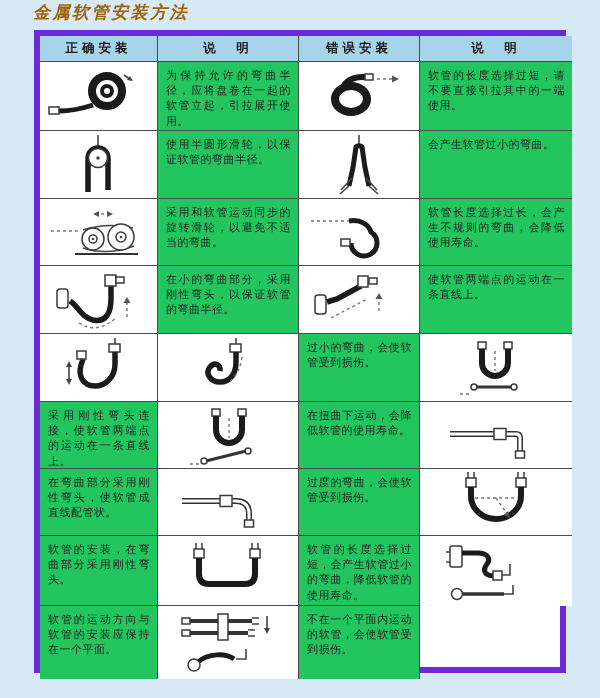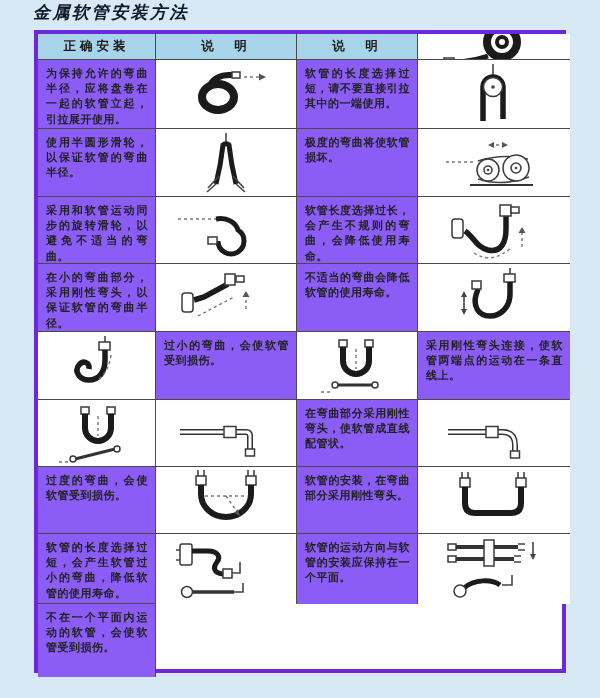--- a/index.html
+++ b/index.html
@@ -5,29 +5,29 @@
   html,body{margin:0;padding:0;}
   body{
     width:600px;height:698px;position:relative;overflow:hidden;
     background:#d7e9f5;
     font-family:"DejaVu Sans","Liberation Sans",sans-serif;
   }
   .page-title{
     position:absolute;left:33px;top:1px;
     font-family:"DejaVu Serif","Liberation Serif",serif;
     font-style:italic;font-weight:bold;
-    font-size:17px;letter-spacing:2.5px;color:#0f172a;
+    font-size:17px;letter-spacing:2.5px;color:#a16207;
   }
   .grid{
     position:absolute;left:34px;top:30px;
     width:532px;height:643px;
     display:grid;
     grid-template-columns:118px 141px 121px 152px;
     grid-template-rows:26px 69px 68px 67px 68px 68px 67px 67px 70px 73px;
-    border:4px solid #6d28d9;
+    border:6px solid #6d28d9;
     box-sizing:border-box;
     background:#fff;
   }
   .c{
     border-right:1px solid #4a4a4a;
     border-bottom:1px solid #4a4a4a;
     box-sizing:border-box;
     overflow:hidden;
   }
   .grid > .c:nth-child(4n){border-right:none;}
@@ -35,22 +35,22 @@
   .ch{
     background:#a8d4ea;
     display:flex;align-items:center;justify-content:center;
     font-size:12.5px;font-weight:bold;color:#1a1a1a;letter-spacing:4px;
   }
   .ci{
     background:#ffffff;
     display:flex;align-items:center;justify-content:center;
   }
   .cd{
-    background:#8b5cf6;
-    font-size:11px;font-weight:bold;color:#222;
+    background:#22c55e;
+    font-size:11px;font-weight:normal;color:#222;
     line-height:1.38;letter-spacing:0.5px;
     padding:6px 7px 4px 8px;
     text-align:justify;
   }
   svg{display:block;}
   .hose{stroke:#1b1b1b;fill:none;}
   .thin{stroke:#444;fill:none;stroke-width:1.6;}
   .fit{fill:#fff;stroke:#3a3a3a;stroke-width:1.5;}
   .dash{stroke:#777;fill:none;stroke-width:1.4;stroke-dasharray:3 3;}
   .solidline{stroke:#333;fill:none;}
@@ -58,20 +58,21 @@
 </style>
 </head>
 <body>
 
 <div class="page-title">金属软管安装方法</div>
 
 <div class="grid">
 
   <div class="c ch">正确安装</div>
   <div class="c ch">说　明</div>
+  <div class="c ch">错误安装</div>
   <div class="c ch">说　明</div>
 
   <div class="c ci">
     <svg width="108" height="62" viewBox="0 0 108 62" aria-label="coiled-hose-stood-up-and-unrolled-flat">
       <circle class="hose" cx="62" cy="26" r="15" stroke-width="8"></circle>
       <circle class="hose" cx="62" cy="26" r="5" stroke-width="4"></circle>
       <path class="hose" d="M48,40 Q30,46 14,46" stroke-width="5"></path>
       <rect class="fit" x="4" y="42" width="10" height="7"></rect>
       <path class="thin" d="M79,10 l7,5"></path>
         <polygon fill="#444" points="88,16 82,15 85,11"></polygon>
@@ -99,21 +100,21 @@
   </div>
   <div class="c cd">使用半圆形滑轮，以保证软管的弯曲半径。</div>
   <div class="c ci">
     <svg width="108" height="62" viewBox="0 0 108 62" aria-label="hose-bent-extremely-into-hairpin">
       <path class="thin" d="M54,1 V11"></path>
       <path class="hose" d="M44,52 C48,36 50,22 51,13 A4,4 0 0 1 57,13 C58,22 60,36 64,52" stroke-width="5"></path>
       <path class="thin" d="M44,52 l-9,8 M64,52 l9,8"></path>
       <path class="thin" d="M36,56 l11,-12 M72,56 l-11,-12"></path>
     </svg>
   </div>
-  <div class="c cd">极度的弯曲将使软管损坏。</div>
+  <div class="c cd">会产生软管过小的弯曲。</div>
 
   <div class="c ci">
     <svg width="108" height="62" viewBox="0 0 108 62" aria-label="rotating-pulleys-synchronized-with-hose">
       <path class="dash" d="M50,13 H66"></path>
         <polygon fill="#555" points="48,13 54,10 54,16"></polygon>
         <polygon fill="#555" points="68,13 62,10 62,16"></polygon>
       <path class="dash" d="M6,30 H36" stroke-width="2.4"></path>
       <path class="thin" d="M38,29 Q62,21 88,27"></path>
       <path class="thin" d="M38,47 Q62,55 89,45"></path>
       <circle class="fit" cx="48" cy="38" r="11"></circle>
@@ -151,21 +152,21 @@
     <svg width="108" height="62" viewBox="0 0 108 62" aria-label="improper-sharp-bend-between-fittings">
       <rect class="fit" x="10" y="26" width="11" height="19" rx="3"></rect>
       <path class="hose" d="M22,33 L32,30 L56,17" stroke-width="5.5"></path>
       <rect class="fit" x="53" y="7" width="10" height="11"></rect>
       <rect class="fit" x="64" y="9" width="8" height="6"></rect>
       <path class="dash" d="M26,49 L62,30"></path>
       <path class="dash" d="M74,42 V28"></path>
         <polygon fill="#555" points="74,24 70.5,30 77.5,30"></polygon>
     </svg>
   </div>
-  <div class="c cd">不适当的弯曲会降低软管的使用寿命。</div>
+  <div class="c cd">使软管两端点的运动在一条直线上。</div>
 
   <div class="c ci">
     <svg width="108" height="62" viewBox="0 0 108 62" aria-label="rigid-elbow-connection-keeping-moving-bend-radius">
       <path class="thin" d="M70,1 V7"></path>
       <rect class="fit" x="64" y="7" width="11" height="8"></rect>
       <path class="hose" d="M70,15 L70,27 C70,41 60,49 50,49 C38,49 33,39 36,28 L38,22" stroke-width="5.5"></path>
       <rect class="fit" x="32" y="14" width="9" height="8"></rect>
       <path class="thin" d="M24,28 V44"></path>
       <polygon fill="#444" points="24,24 21,30 27,30"></polygon>
         <polygon fill="#444" points="24,48 21,42 27,42"></polygon>
@@ -199,20 +200,21 @@
       <rect class="fit" x="38" y="5" width="8" height="7"></rect>
       <rect class="fit" x="64" y="5" width="8" height="7"></rect>
       <path class="hose" d="M42,12 L42,26 A13,13 0 0 0 68,26 L68,12" stroke-width="6"></path>
       <path class="dash" d="M55,14 V34"></path>
       <path class="solidline" d="M32,57 L72,47" stroke-width="3"></path>
       <circle class="fit" cx="30" cy="57" r="3"></circle>
         <circle class="fit" cx="74" cy="47" r="3"></circle>
       <path class="dash" d="M16,60 H28"></path>
     </svg>
   </div>
+  <div class="c cd">在扭曲下运动，会降低软管的使用寿命。</div>
 
   <div class="c ci">
     <svg width="108" height="62" viewBox="0 0 108 62" aria-label="straight-piping-with-rigid-elbow-at-bend">
       <path class="solidline" d="M8,30 H74 Q78,30 78,34 V47" stroke-width="6" stroke="#444" fill="none"></path>
       <path class="whitecore" d="M8,30 H74 Q78,30 78,34 V47" stroke-width="3"></path>
       <rect class="fit" x="52" y="24.5" width="12" height="11"></rect>
       <rect class="fit" x="73.5" y="47" width="9" height="7"></rect>
     </svg>
   </div>
   <div class="c cd">在弯曲部分采用刚性弯头，使软管成直线配管状。</div>

